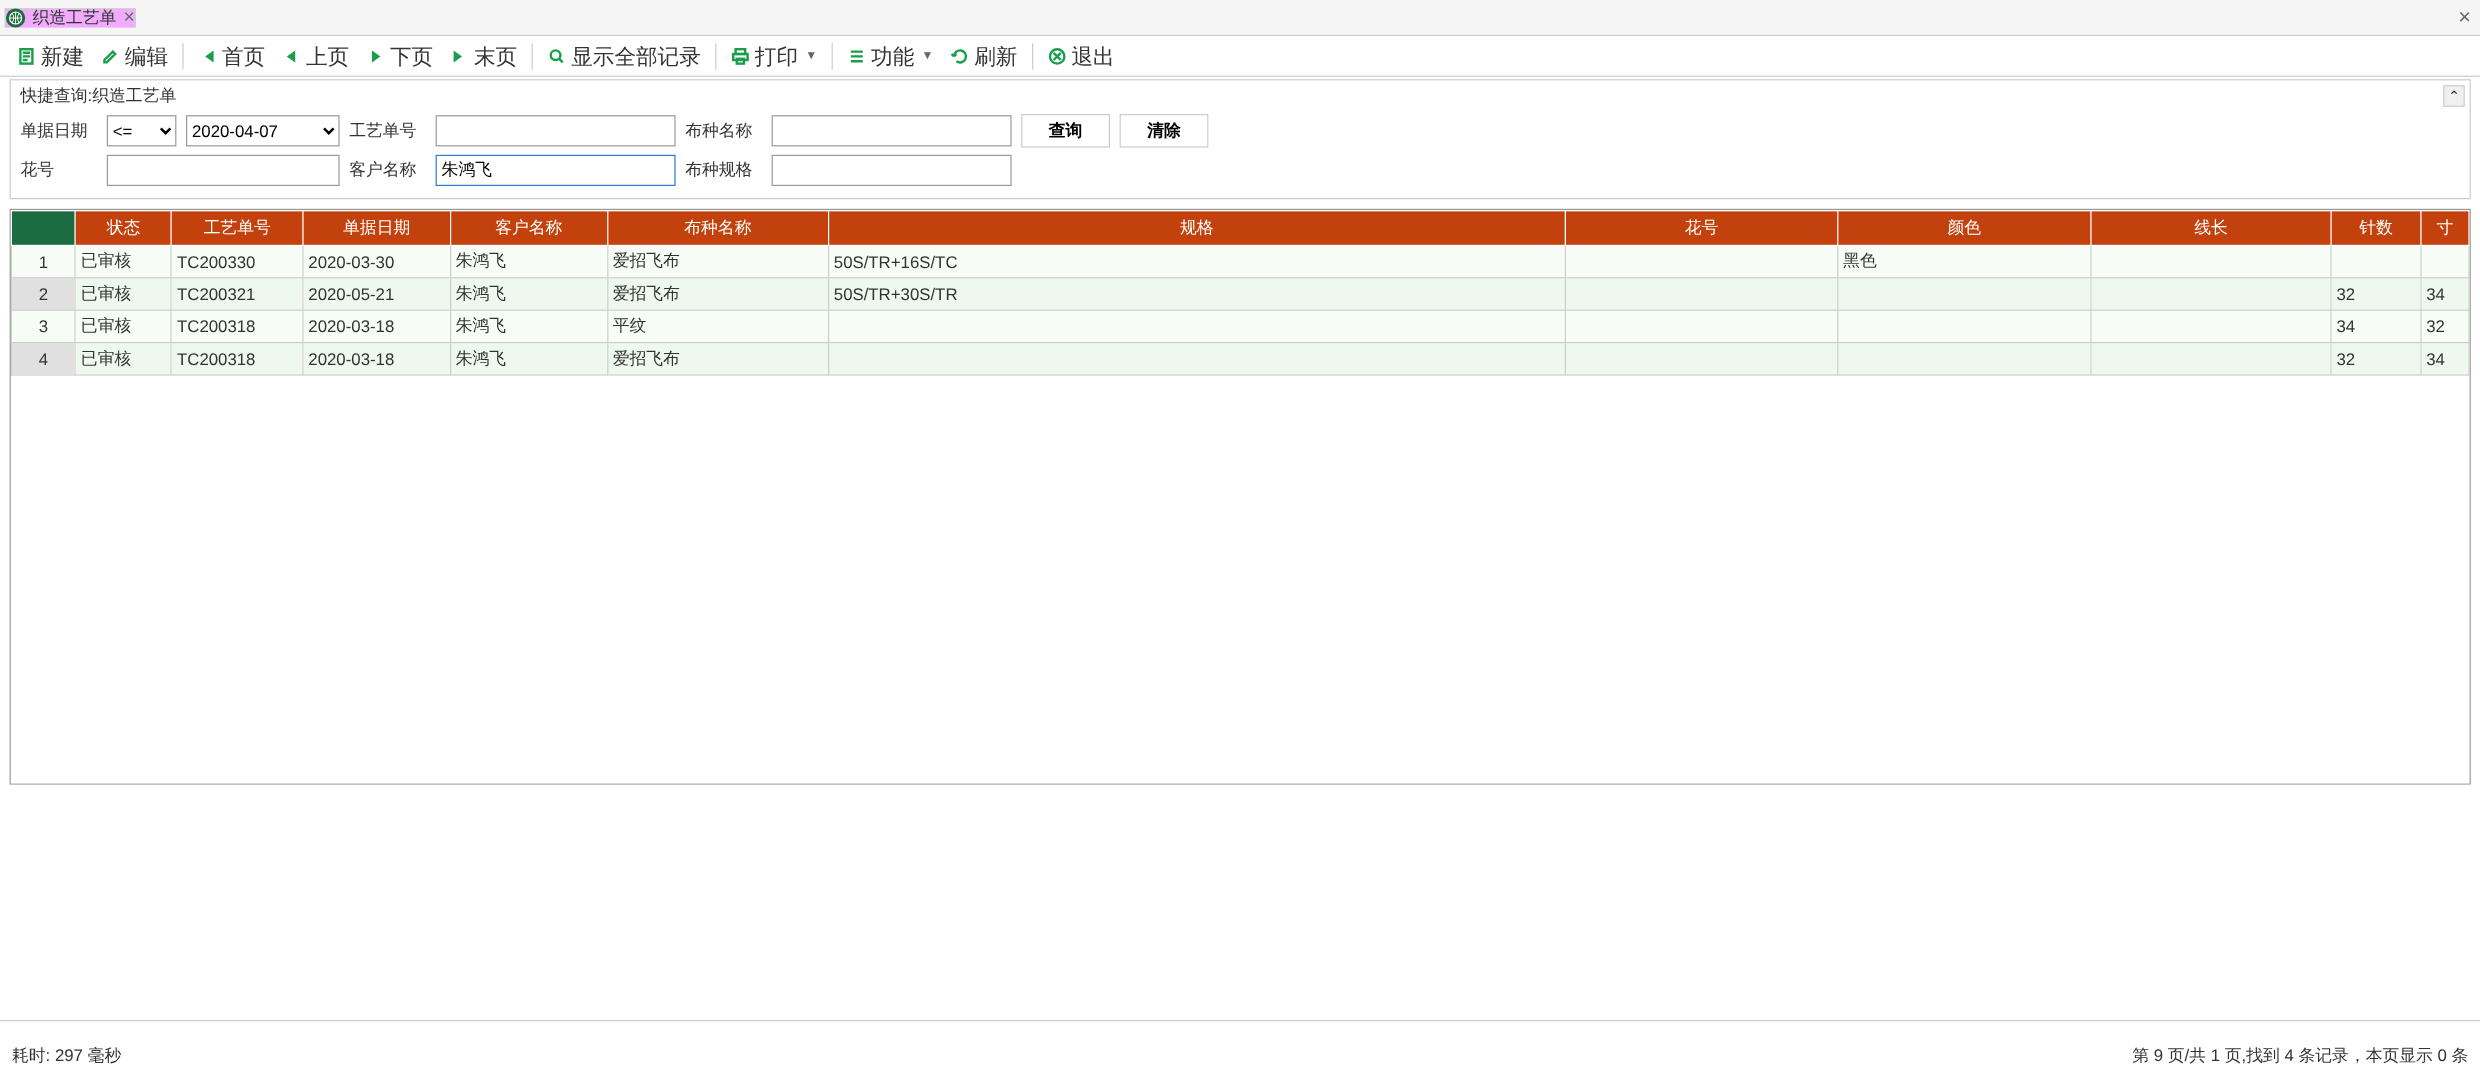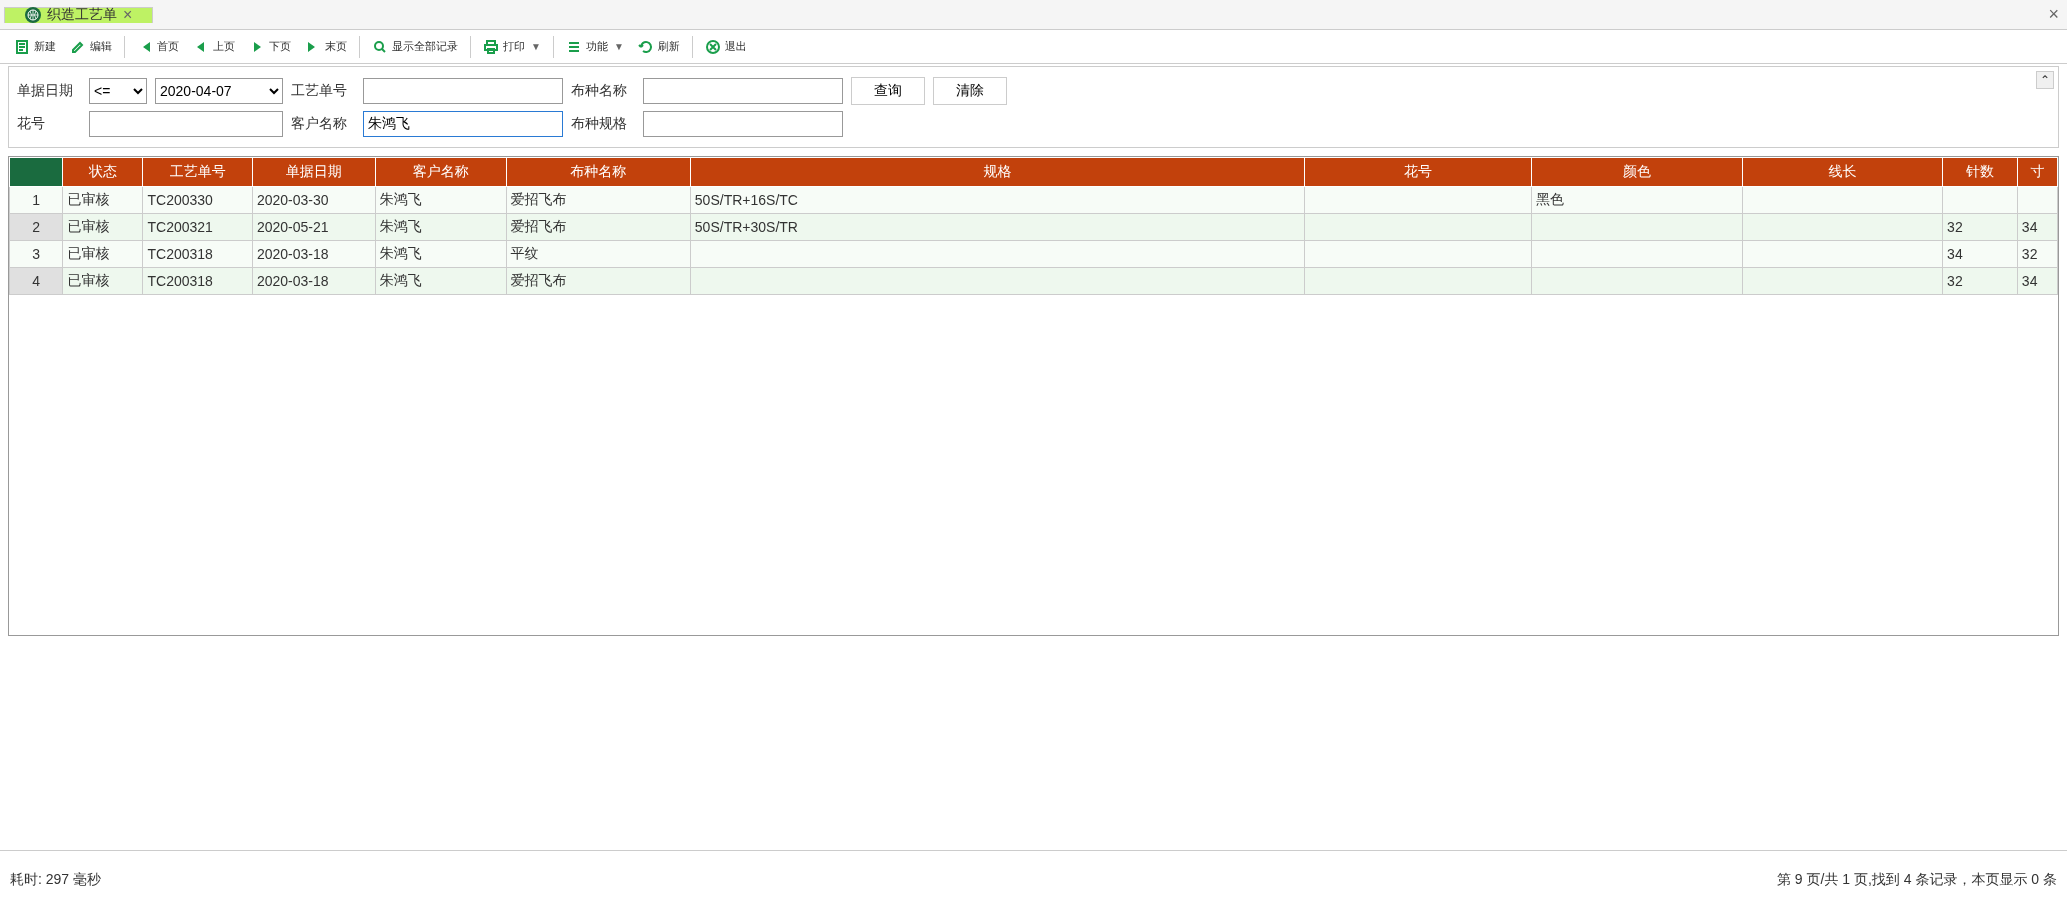--- a/index.html
+++ b/index.html
@@ -1,42 +1,42 @@
 <!DOCTYPE html>
 <html><head>
 <meta charset="utf-8">
 <style>
 * { box-sizing: border-box; margin: 0; padding: 0; }
 body { font-family: "Microsoft YaHei", Arial, sans-serif; font-size: 14px; color: #333; background: #fff; overflow: hidden; }
 
 
 .tab-bar { display: flex; align-items: center; height: 30px; border-bottom: 1px solid #ccc; background: #f5f5f5; position: relative; }
-.tab { display: flex; align-items: center; padding: 0 20px; height: 16px; background: #bef264; border: 1px solid #ccc; border-bottom: none; margin-left: 4px; gap: 6px; }
+.tab { display: flex; align-items: center; padding: 0 0; height: 16px; background: #f0abfc; border: 1px solid #ccc; border-bottom: none; margin-left: 4px; gap: 6px; }
 .tab-icon { width: 16px; height: 16px; border-radius: 50%; background: #1a6b3f; display: flex; align-items: center; justify-content: center; color: #fff; font-size: 10px; }
 .tab-close { color: #666; cursor: pointer; font-size: 16px; line-height: 1; }
 .window-close { position: absolute; right: 8px; top: 4px; font-size: 18px; color: #666; cursor: pointer; }
 
 
 .toolbar { display: flex; align-items: center; height: 34px; padding: 0 8px; gap: 2px; border-bottom: 1px solid #ccc; background: #fff; }
 .tb-btn { display: flex; align-items: center; gap: 4px; padding: 4px 6px; cursor: pointer; color: #333; }
 .tb-icon { width: 16px; height: 16px; display: flex; align-items: center; justify-content: center; }
 .tb-sep { width: 1px; height: 22px; background: #ccc; margin: 0 4px; }
-.tb-label { font-size: 11px; }
+.tb-label { font-size: 18px; }
 .dropdown-arrow { font-size: 10px; color: #666; margin-left: 2px; }
 
 
 .query-panel { border: 1px solid #ccc; margin: 2px 8px; padding: 4px 8px 10px 8px; position: relative; }
 .query-title { font-size: 14px; margin-bottom: 6px; }
 .collapse-btn { position: absolute; right: 4px; top: 4px; width: 18px; height: 18px; border: 1px solid #ccc; display: flex; align-items: center; justify-content: center; font-size: 12px; cursor: pointer; background: #f0f0f0; }
 .query-row { display: flex; align-items: center; gap: 8px; margin-top: 6px; }
 .query-label { width: 64px; font-size: 14px; }
 .query-input { border: 1px solid #999; height: 26px; padding: 0 4px; font-size: 14px; }
 .query-input.focused { border: 1px solid #2a7ad4; outline: none; }
 .query-select { border: 1px solid #999; height: 26px; font-size: 14px; background: #fff; }
-.query-btn { height: 28px; padding: 0 22px; border: 1px solid #ccc; background: #fff; cursor: pointer; font-size: 14px; }
+.query-btn { height: 28px; padding: 0 22px; border: 1px solid #ccc; background: #fff; cursor: pointer; font-size: 14px; font-weight: bold; }
 
 
 .grid-container { margin: 8px 8px 0 8px; border: 1px solid #999; overflow-x: auto; height: 480px; position: relative; }
 .grid-scroll { overflow-x: scroll; overflow-y: hidden; height: 100%; }
 table.grid { border-collapse: collapse; table-layout: fixed; min-width: 100%; }
 table.grid th { background: #c2410c; color: #fff; font-weight: normal; padding: 5px 4px; border: 1px solid #fff; font-size: 14px; text-align: center; }
 table.grid td { border: 1px solid #ccc; padding: 4px 4px; font-size: 14px; background: #eef8ee; white-space: nowrap; overflow: hidden; }
 table.grid tr:nth-child(odd) td { background: #f7fcf7; }
 table.grid td.rownum { background: #e0e0e0; text-align: center; font-weight: normal; }
 table.grid th.rownum-h { background: #1a6b3f; }
@@ -176,20 +176,21 @@
       <svg width="16" height="16" viewBox="0 0 16 16">
           <circle cx="8" cy="8" r="6" class="green-stroke"></circle>
           <path d="M5 5l6 6M11 5l-6 6" class="green-stroke"></path>
         </svg>
     </span>
     <span class="tb-label">退出</span>
   </div>
 </div>
 
 <div class="query-panel">
+  <div class="query-title">快捷查询:织造工艺单</div>
   <div class="collapse-btn">⌃</div>
   <div class="query-row">
     <span class="query-label">单据日期</span>
     <select class="query-select" style="width:58px">
       <option>&lt;=</option>
     </select>
     <select class="query-select" style="width:128px">
       <option>2020-04-07</option>
     </select>
     <span class="query-label">工艺单号</span>

